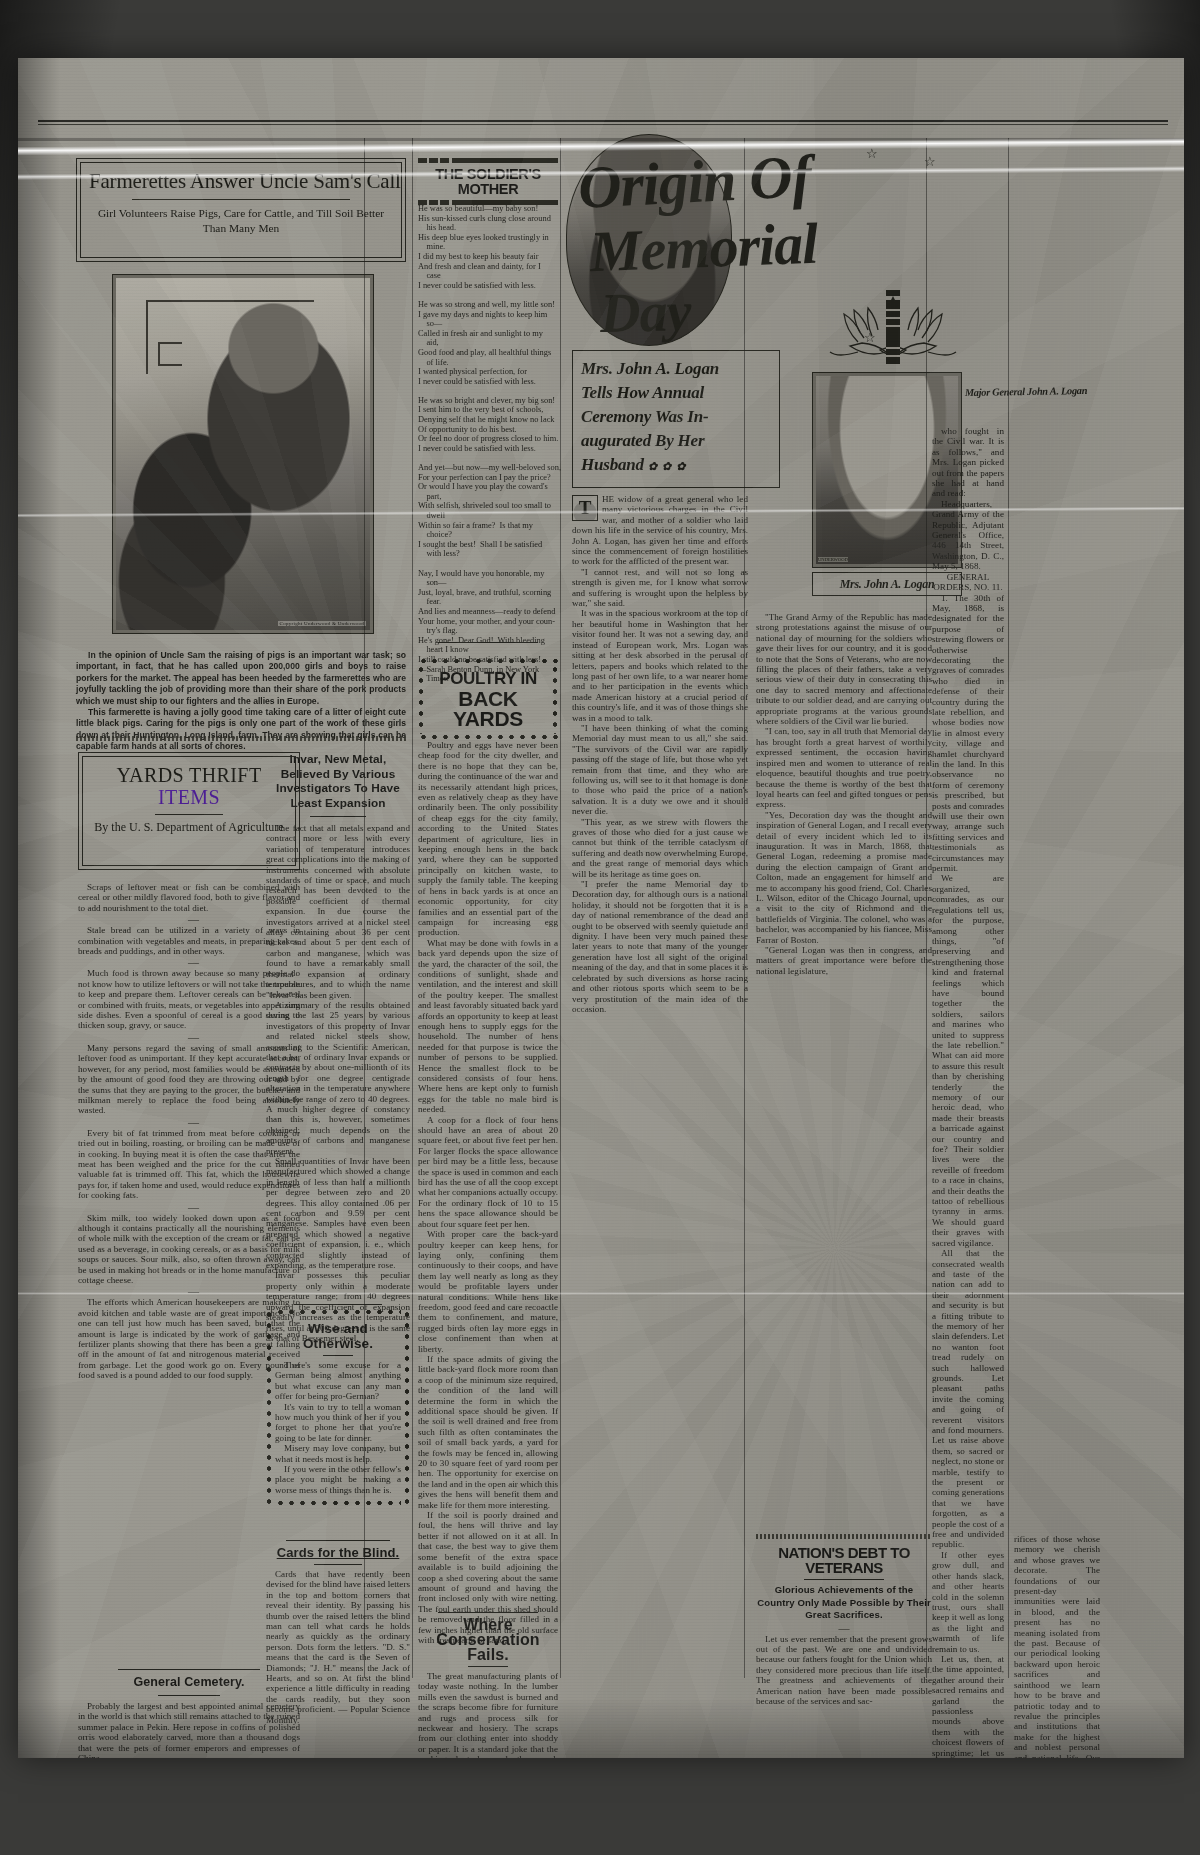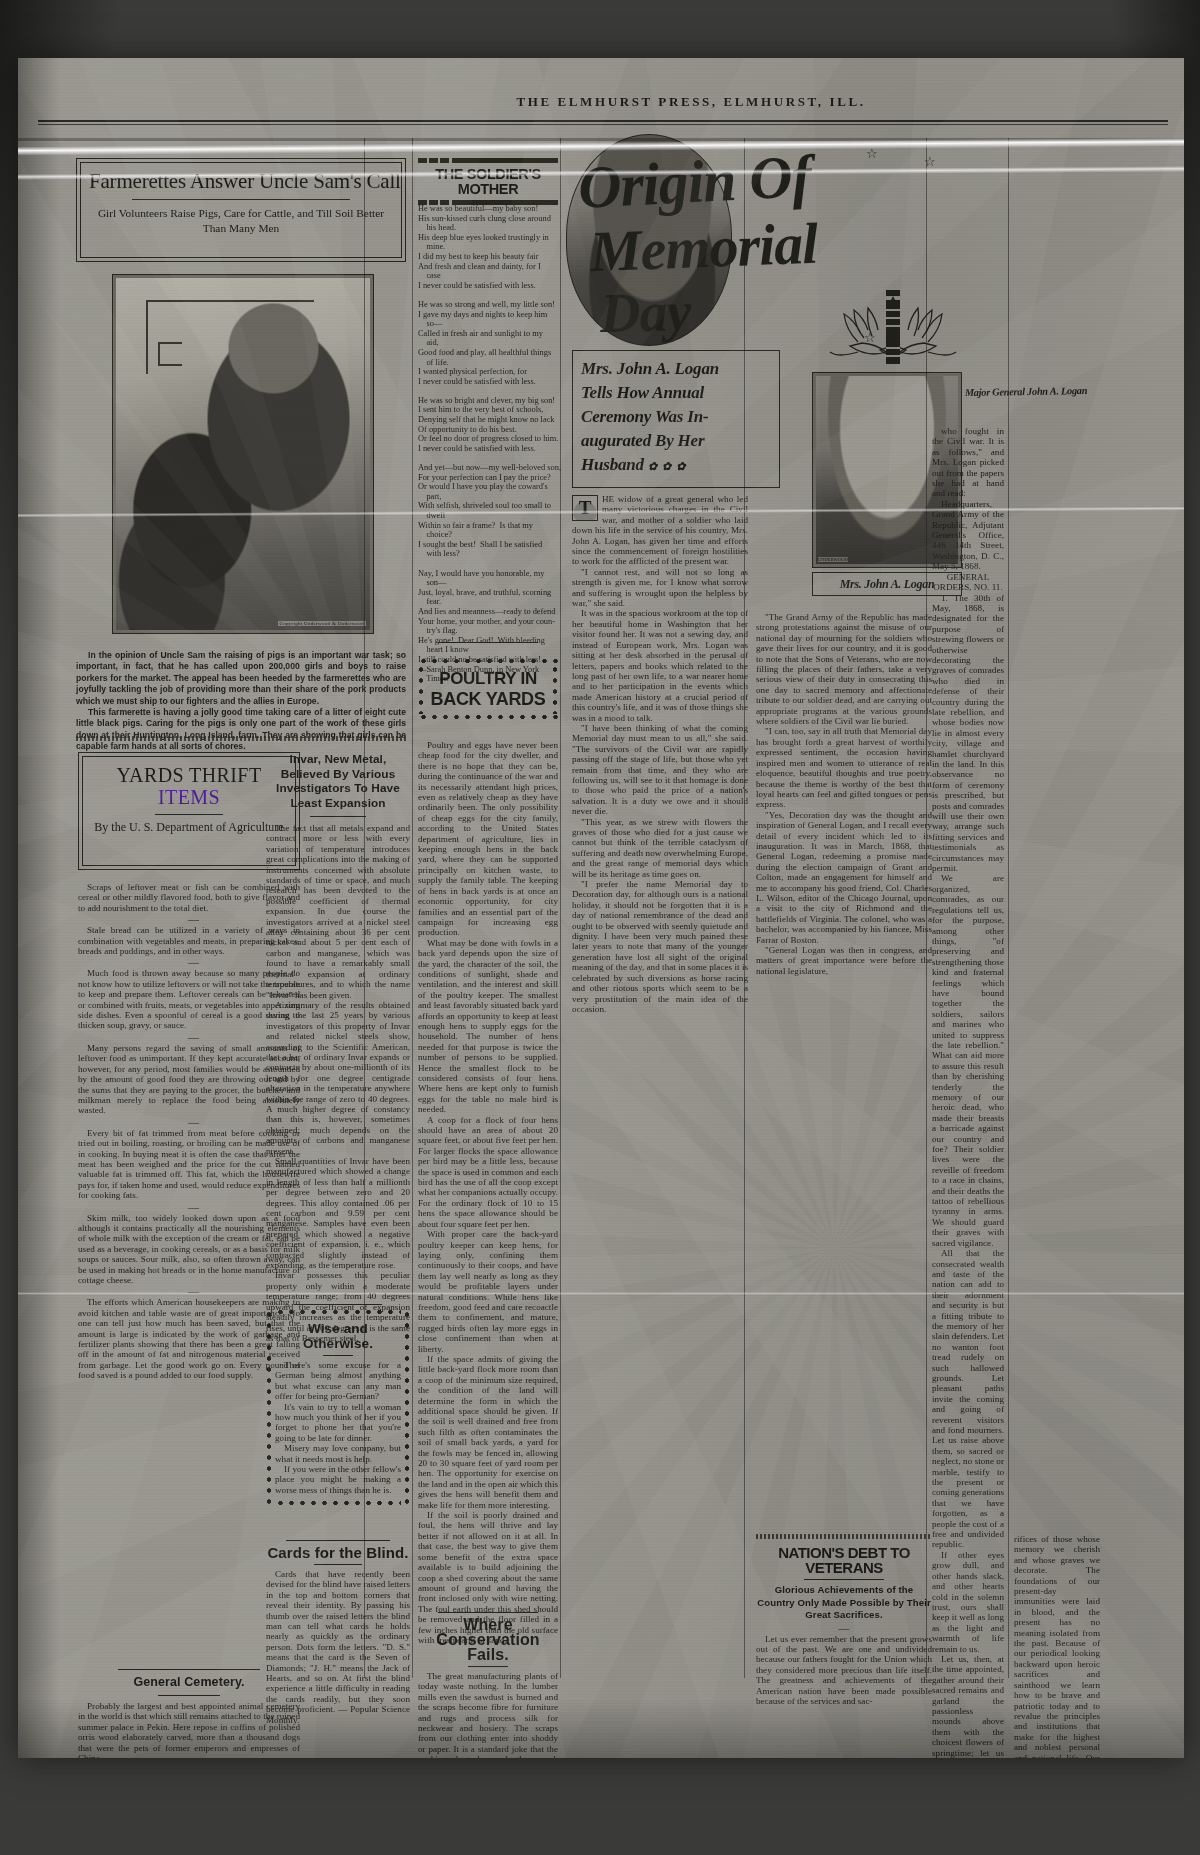--- a/index.html
+++ b/index.html
@@ -277,23 +277,20 @@
     z-index:30; pointer-events:none;
   }
 </style>
 </head>
 <body>
 
 <div id="scan-backdrop"></div>
 
 <div id="page">
 
-  <div id="masthead">
-    <div class="mh-txt">THE ELMHURST PRESS, ELMHURST, ILL.</div>
-  </div>
   <div id="mh-rule"></div>
 
   <div class="col-rule" style="left:346px;height:1540px;"></div>
   <div class="col-rule" style="left:394px;height:1540px;"></div>
   <div class="col-rule" style="left:542px;height:1540px;"></div>
   <div class="col-rule" style="left:726px;height:1540px;"></div>
   <div class="col-rule" style="left:908px;height:1540px;"></div>
   <div class="col-rule" style="left:990px;height:1540px;"></div>
 
   <div class="col" style="left:52px; width:342px; height:1620px;">
@@ -380,21 +377,21 @@
           <p>It's vain to try to tell a woman how much you think of her if you forget to phone her that you're going to be late for dinner.</p>
           <p>Misery may love company, but what it needs most is help.</p>
           <p>If you were in the other fellow's place you might be making a worse mess of things than he is.</p>
         </div>
         <div class="dotrule" style="margin-top:5px;"></div>
       </div>
     </div>
 
     <div style="position:absolute;left:0;top:1402px;width:144px;">
       <hr class="hrule" style="margin:4px 20px;">
-      <div class="minihead" style="font-size:15px;">Cards for the Blind.</div>
+      <div class="minihead" style="font-size:13px;text-decoration:underline;">Cards for the Blind.</div>
       <hr class="hrule" style="margin:4px 48px;">
       <div class="body-txt">
         <p>Cards that have recently been devised for the blind have raised letters in the top and bottom corners that reveal their identity. By passing his thumb over the raised letters the blind man can tell what cards he holds nearly as quickly as the ordinary person. Dots form the letters. "D. S." means that the card is the Seven of Diamonds; "J. H." means the Jack of Hearts, and so on. At first the blind experience a little difficulty in reading the cards readily, but they soon become proficient. — Popular Science Monthly.</p>
       </div>
     </div>
   </div>
 
   <div class="col" style="left:400px; width:140px; height:1620px;">
 
     <div style="position:absolute;left:0;top:24px;width:140px;">
@@ -457,21 +454,21 @@
       </div>
 
     <hr class="hrule" style="position:absolute;left:0;top:508px;width:100px;margin:0 20px;">
 
     <div style="position:absolute;left:0;top:524px;width:140px;">
       <div class="dotrule"></div>
       <div style="position:relative;padding:5px 9px 5px;">
         <div class="dotcol" style="left:0;"></div>
         <div class="dotcol" style="right:0;left:auto;"></div>
         <div class="minihead" style="font-size:17px;line-height:20px;letter-spacing:-.3px;">POULTRY IN</div>
-        <div class="minihead" style="font-size:18px;line-height:20px;letter-spacing:-.3px;">BACK YARDS</div>
+        <div class="minihead" style="font-size:21px;line-height:20px;letter-spacing:-.3px;">BACK YARDS</div>
       </div>
       <div class="dotrule"></div>
     </div>
 
     <div class="body-txt" style="position:absolute;left:0;top:606px;width:140px;">
       <p>Poultry and eggs have never been cheap food for the city dweller, and there is no hope that they can be, during the continuance of the war and its necessarily attendant high prices, even as relatively cheap as they have ordinarily been. The only possibility of cheap eggs for the city family, according to the United States department of agriculture, lies in keeping enough hens in the back yard, where they can be supported principally on kitchen waste, to supply the family table. The keeping of hens in back yards is at once an economic opportunity, for city families and an essential part of the campaign for increasing egg production.</p>
       <p>What may be done with fowls in a back yard depends upon the size of the yard, the character of the soil, the conditions of sunlight, shade and ventilation, and the interest and skill of the poultry keeper. The smallest and least favorably situated back yard affords an opportunity to keep at least enough hens to supply eggs for the household. The number of hens needed for that purpose is twice the number of persons to be supplied. Hence the smallest flock to be considered consists of four hens. Where hens are kept only to furnish eggs for the table no male bird is needed.</p>
       <p>A coop for a flock of four hens should have an area of about 20 square feet, or about five feet per hen. For larger flocks the space allowance per bird may be a little less, because the space is used in common and each bird has the use of all the coop except what her companions actually occupy. For the ordinary flock of 10 to 15 hens the space allowance should be about four square feet per hen.</p>
       <p>With proper care the back-yard poultry keeper can keep hens, for laying only, confining them continuously to their coops, and have them lay well nearly as long as they would be profitable layers under natural conditions. While hens like freedom, good feed and care recoactle them to confinement, and mature, rugged birds often lay more eggs in close confinement than when at liberty.</p>
       <p>If the space admits of giving the little back-yard flock more room than a coop of the minimum size required, the condition of the land will determine the form in which the additional space should be given. If the soil is well drained and free from such filth as often contaminates the soil of small back yards, a yard for the fowls may be fenced in, allowing 20 to 30 square feet of yard room per hen. The opportunity for exercise on the land and in the open air which this gives the hens will benefit them and make life for them more interesting.</p>

